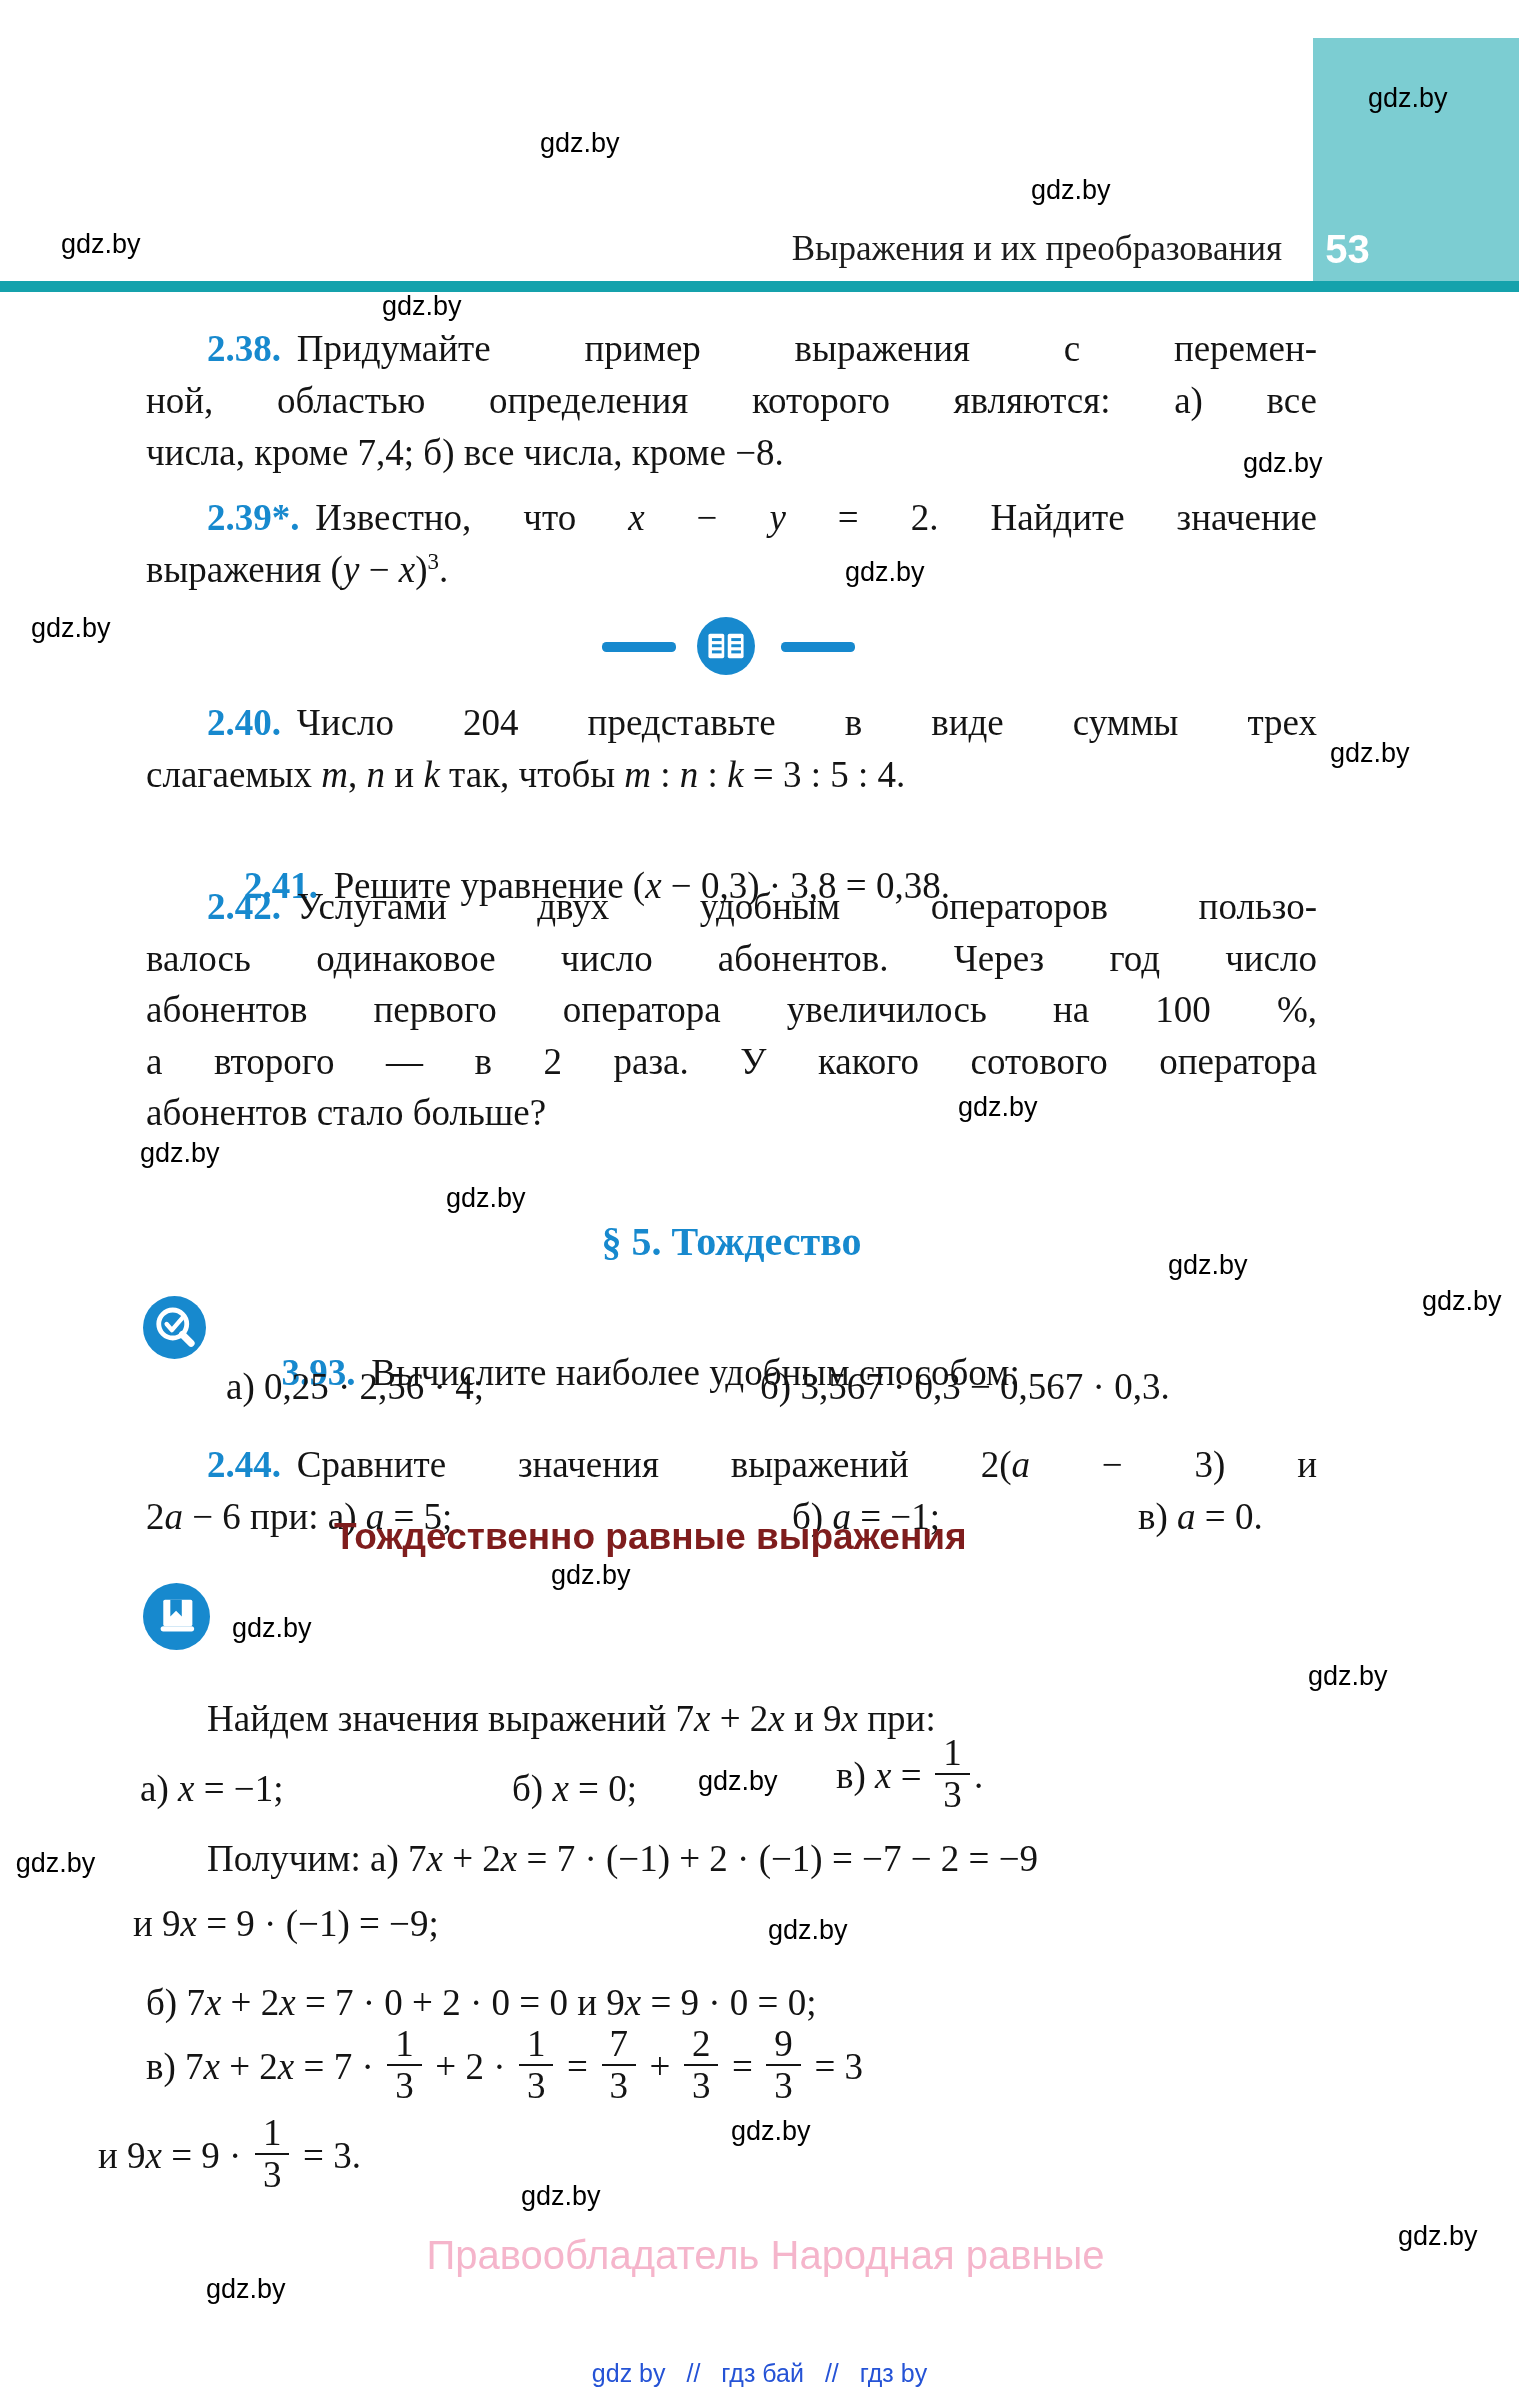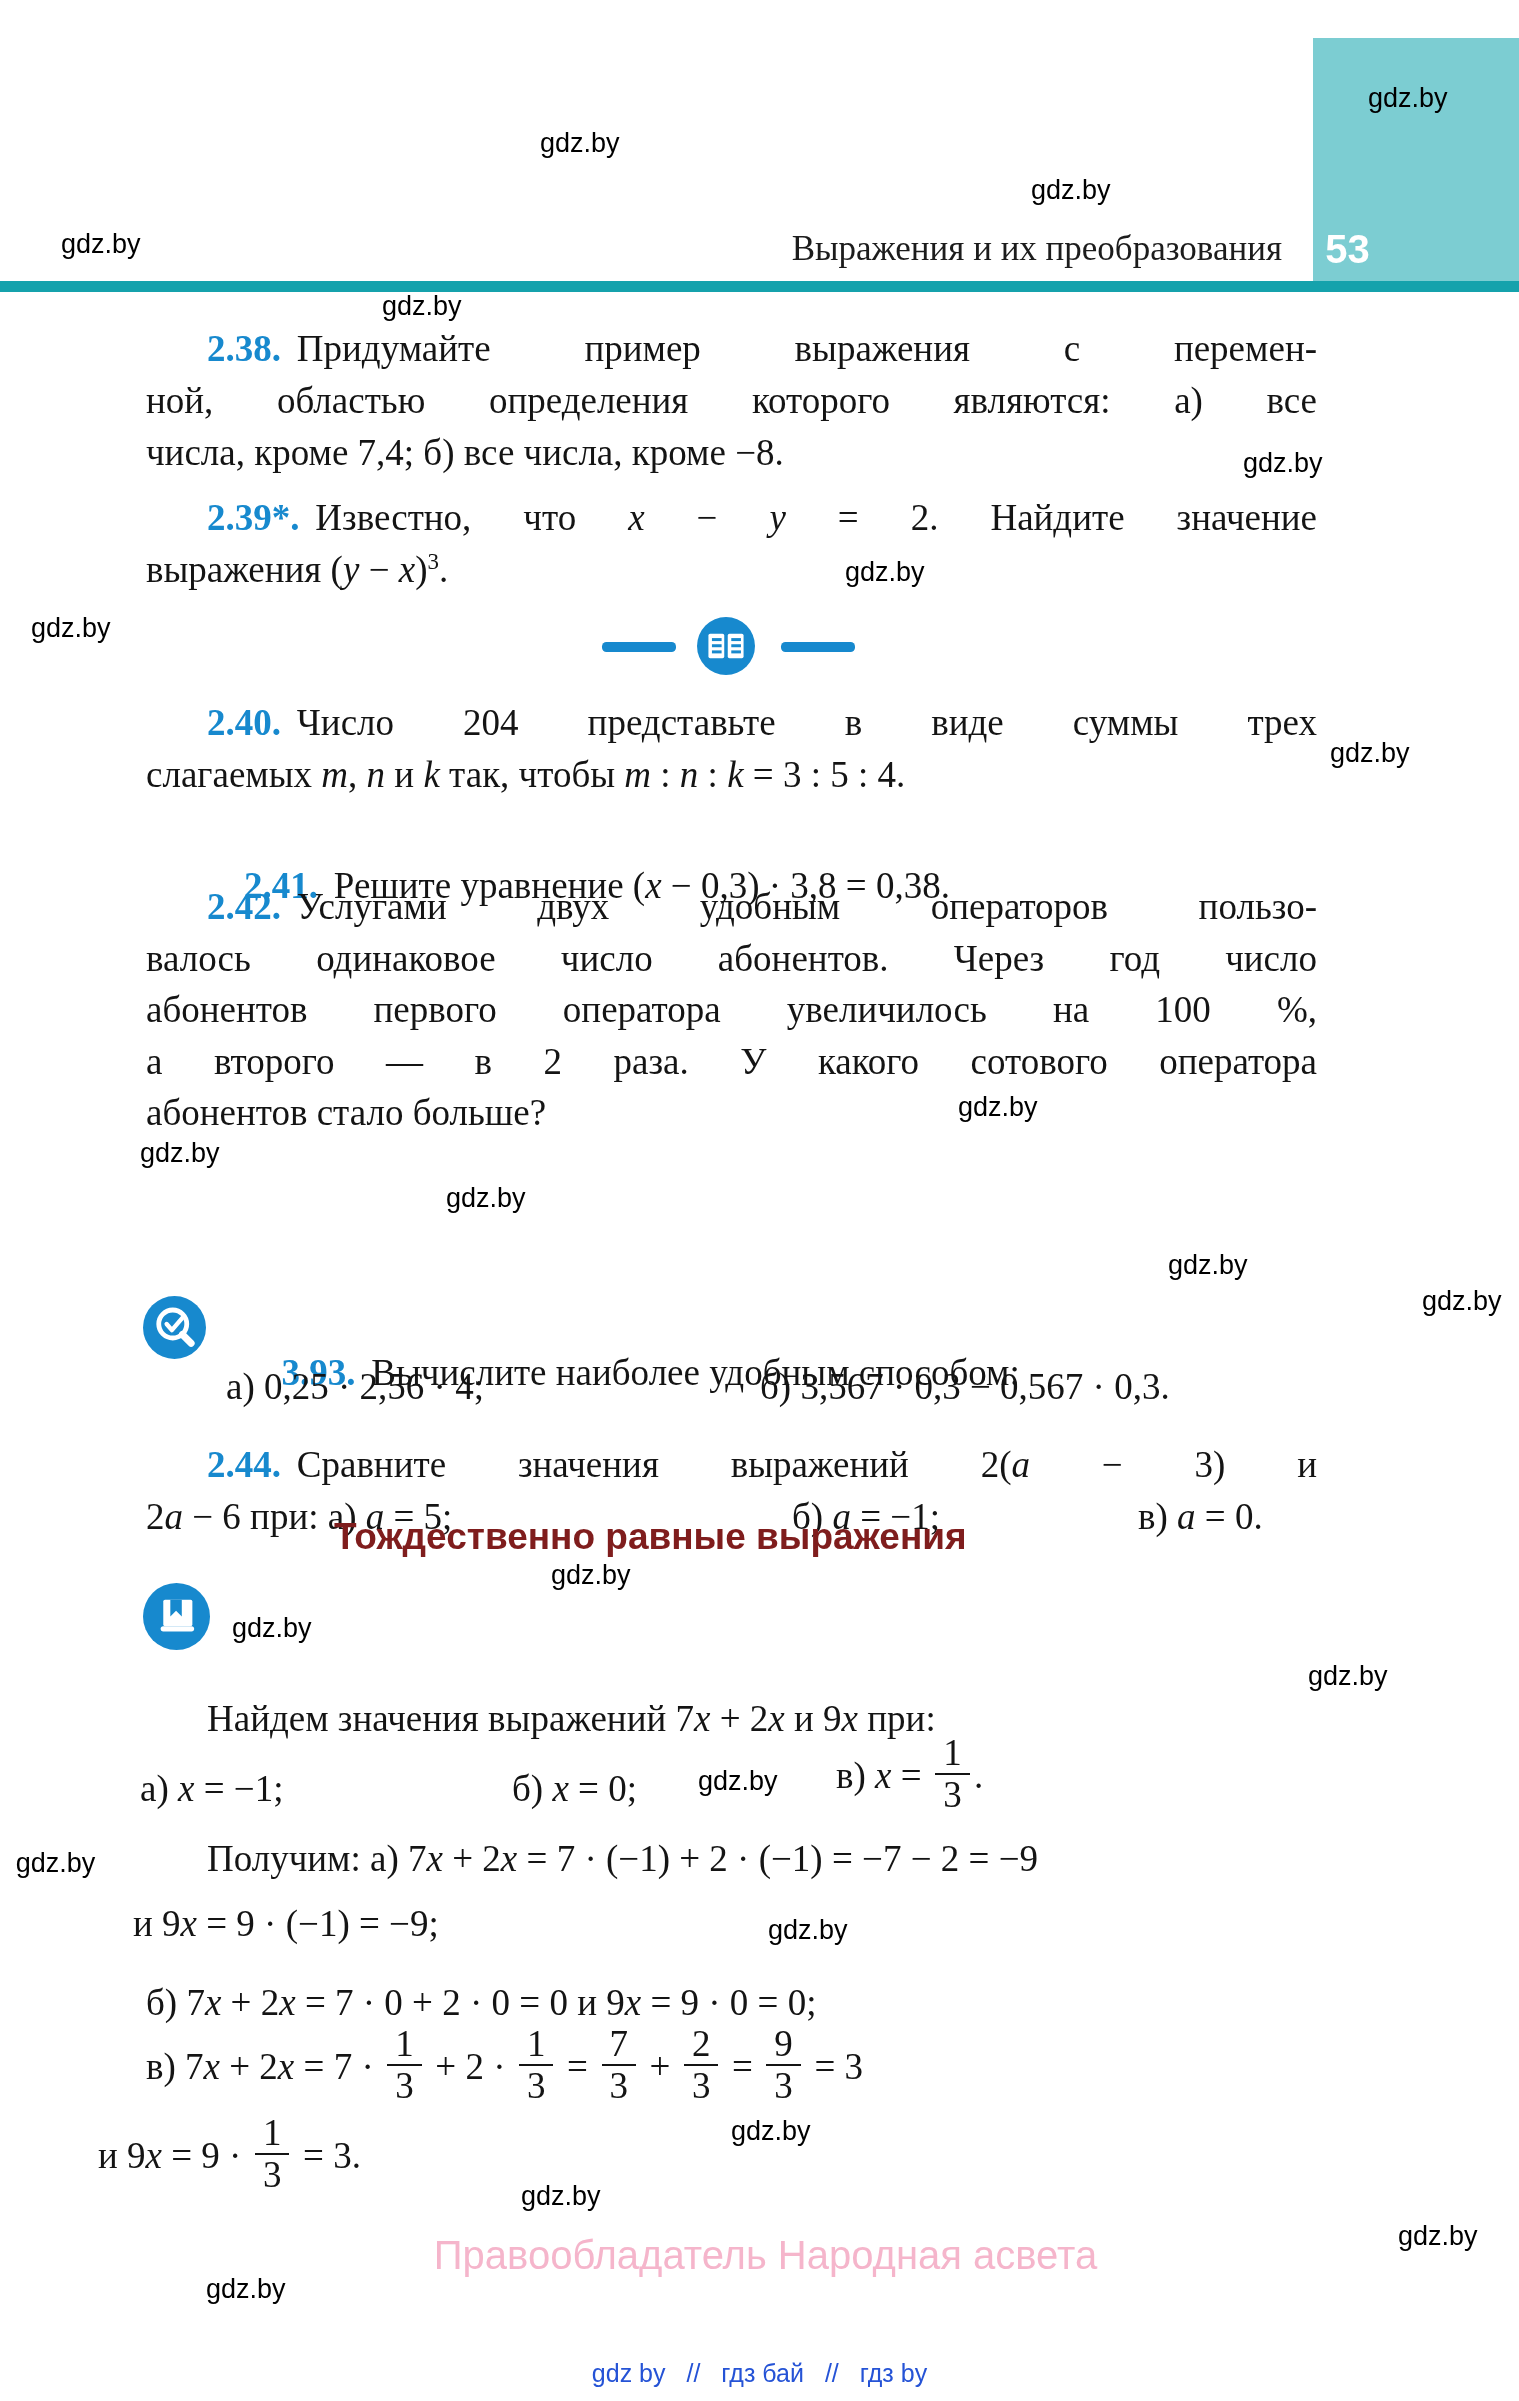--- a/index.html
+++ b/index.html
@@ -133,20 +133,21 @@
   <div>
     <div class="line j ind" style="top:884px">
       <span class="num">2.42.</span><span>Услугами двух удобным операторов пользо-</span>
     </div>
     <div class="line j" style="top:936px">валось одинаковое число абонентов. Через год число</div>
     <div class="line j" style="top:987px">абонентов первого оператора увеличилось на 100 %,</div>
     <div class="line j" style="top:1039px">а второго — в 2 раза. У какого сотового оператора</div>
     <div class="line" style="left:146px;top:1090px">абонентов стало больше?</div>
   </div>
 
+  <div class="sec5">§ 5. Тождество</div>
 
   <div>
     <svg class="margin-icon" style="left:143px;top:1296px" width="63" height="63" viewBox="0 0 72 72">
       <circle cx="36" cy="36" r="36" fill="#1789ce"></circle>
       <circle cx="34" cy="32" r="16" fill="none" stroke="#ffffff" stroke-width="5.5"></circle>
       <line x1="45" y1="44" x2="55" y2="54" stroke="#ffffff" stroke-width="8" stroke-linecap="round"></line>
       <path d="M27 32 l6 7 l12 -14" fill="none" stroke="#ffffff" stroke-width="5" stroke-linecap="round" stroke-linejoin="round"></path>
     </svg>
     <div class="line" style="left:226px;top:1304px">
       <span class="num">3.93.</span><span>Вычислите наиболее удобным способом:</span>
@@ -179,21 +180,21 @@
     <div class="line" style="left:140px;top:1766px">а) <i>x</i> = −1;</div>
     <div class="line" style="left:512px;top:1766px">б) <i>x</i> = 0;</div>
     <div class="line" style="left:836px;top:1738px">в) <i>x</i> = <span class="fr"><span>1</span><span class="d">3</span></span>.</div>
     <div class="line" style="left:207px;top:1836px">Получим: а) 7<i>x</i> + 2<i>x</i> = 7 · (−1) + 2 · (−1) = −7 − 2 = −9</div>
     <div class="line" style="left:133px;top:1901px">и 9<i>x</i> = 9 · (−1) = −9;</div>
     <div class="line" style="left:146px;top:1980px">б) 7<i>x</i> + 2<i>x</i> = 7 · 0 + 2 · 0 = 0 и 9<i>x</i> = 9 · 0 = 0;</div>
     <div class="line" style="left:146px;top:2029px">в) 7<i>x</i> + 2<i>x</i> = 7 · <span class="fr"><span>1</span><span class="d">3</span></span> + 2 · <span class="fr"><span>1</span><span class="d">3</span></span> = <span class="fr"><span>7</span><span class="d">3</span></span> + <span class="fr"><span>2</span><span class="d">3</span></span> = <span class="fr"><span>9</span><span class="d">3</span></span> = 3</div>
     <div class="line" style="left:98px;top:2118px">и 9<i>x</i> = 9 · <span class="fr"><span>1</span><span class="d">3</span></span> = 3.</div>
   </div>
 
-  <div class="copyright">Правообладатель Народная асвета</div>
+  <div class="copyright">Правообладатель Народная равные</div>
 
   <div class="links-row">
     <span>gdz by</span>
     <span class="sep">//</span>
     <span>гдз бай</span>
     <span class="sep">//</span>
     <span>гдз by</span>
   </div>
 
 </div>

